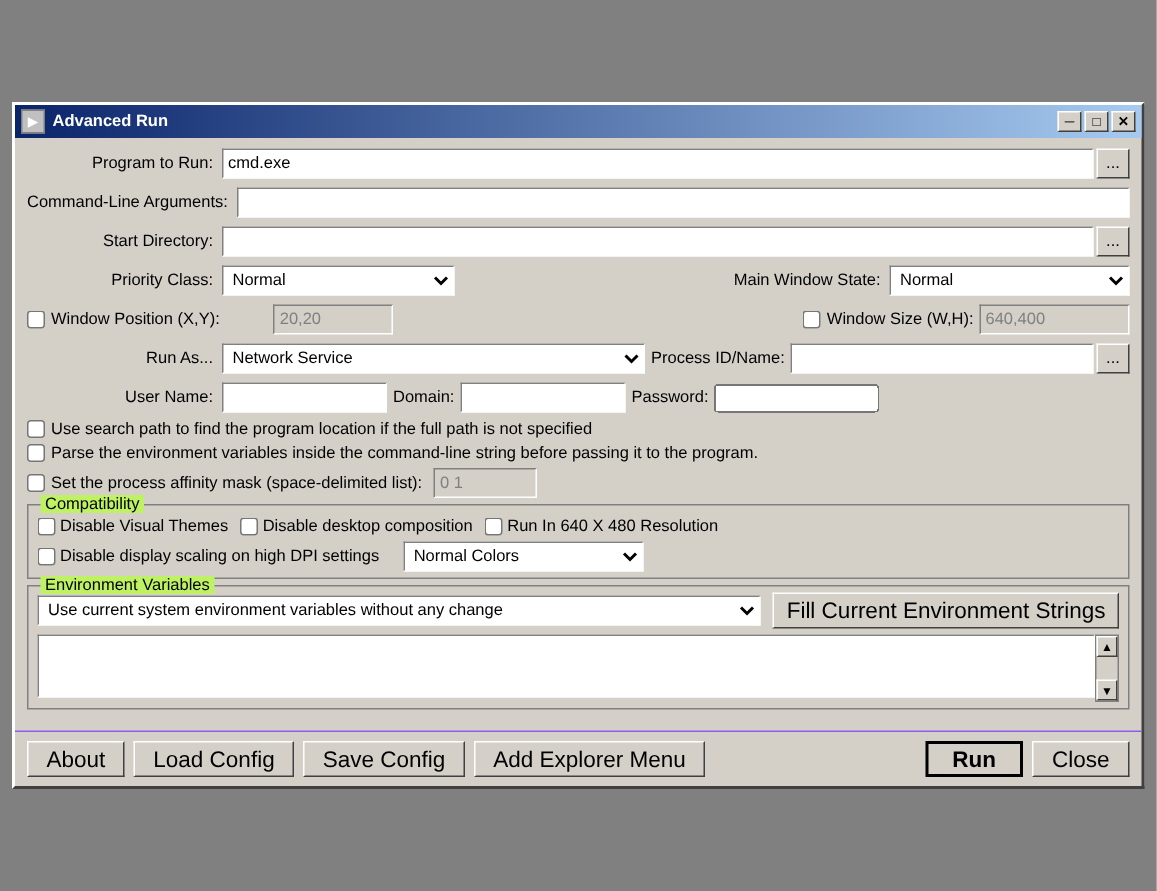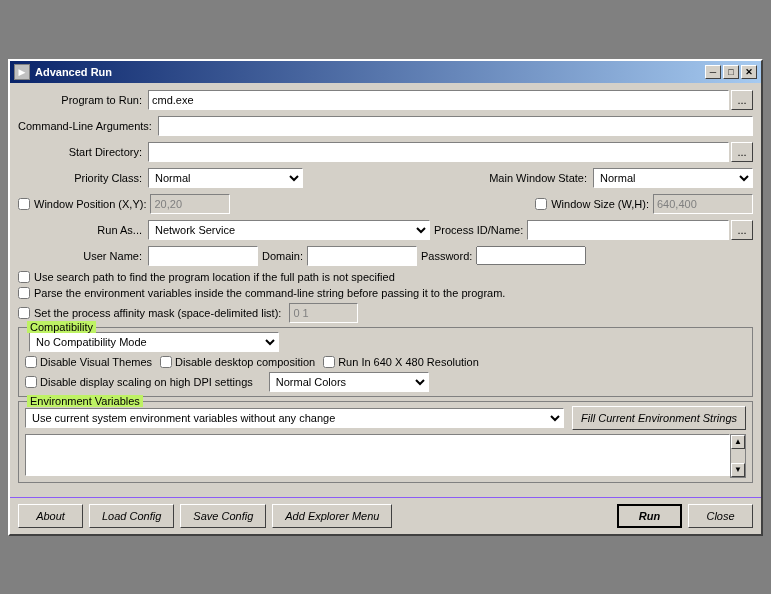--- a/index.html
+++ b/index.html
@@ -211,25 +211,24 @@
       border-top: 1px solid #8b5cf6;
       margin-top: 4px;
     }
     .btn {
       height: 24px;
       background: #d4d0c8;
       border: 1px solid #fff;
       border-right-color: #404040;
       border-bottom-color: #404040;
       padding: 0 12px;
-      font-size: 11px;
+      font-size: 15px;
       font-family: inherit;
       cursor: pointer;
       min-width: 65px;
-      font-style: italic;
     }
     .btn-run {
       background: #d4d0c8;
       border: 2px solid #000;
       font-weight: bold;
       min-width: 65px;
     }
     .ml-auto {
       margin-left: auto;
     }
@@ -286,21 +285,21 @@
         <option>Normal</option>
         <option>Minimized</option>
         <option>Maximized</option>
         <option>Hidden</option>
       </select>
     </div>
 
     <div class="form-row">
       <input type="checkbox" style="">
       <span style="padding:0 4px">Window Position (X,Y):</span>
-      <input type="text" style="width: 80px;" value="20,20" disabled="">
+      <input type="text" style="width: 80px; margin-left: 32px;" value="20,20" disabled="">
       <span style="flex:1"></span>
       <input type="checkbox" style="">
       <span style="padding:0 4px">Window Size (W,H):</span>
       <input type="text" style="width: 100px;" value="640,400" disabled="">
     </div>
 
     <div class="form-row">
       <span class="label">Run As...</span>
       <select style="width:282px">
         <option>Network Service</option>
@@ -332,28 +331,20 @@
     </div>
     <div class="checkbox-row">
       <input type="checkbox" style="">
       <span>Set the process affinity mask (space-delimited list):</span>
       <input type="text" style="width: 69px; margin-left: 4px;" value="0 1" disabled="">
     </div>
 
     <div class="section-group">
       <span class="section-label">Compatibility</span>
       <div class="compat-row">
-        <select style="width:250px; margin-left:4px">
-          <option>No Compatibility Mode</option>
-          <option>Windows XP SP2</option>
-          <option>Windows XP SP3</option>
-          <option>Windows Vista</option>
-          <option>Windows 7</option>
-          <option>Windows 8</option>
-        </select>
       </div>
       <div style="display:flex; flex-wrap:wrap; gap:4px 8px; margin-bottom:4px">
         <div class="compat-check">
           <input type="checkbox" style="">
           <span>Disable Visual Themes</span>
         </div>
         <div class="compat-check">
           <input type="checkbox" style="">
           <span>Disable desktop composition</span>
         </div>

